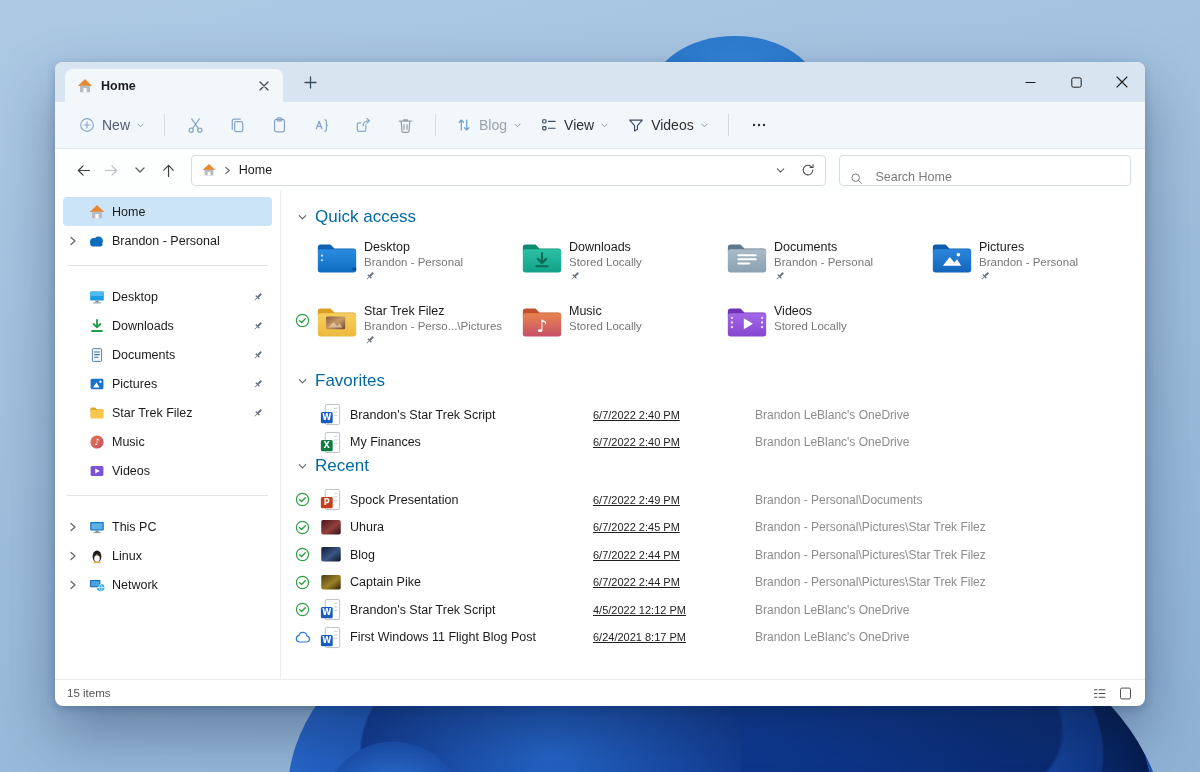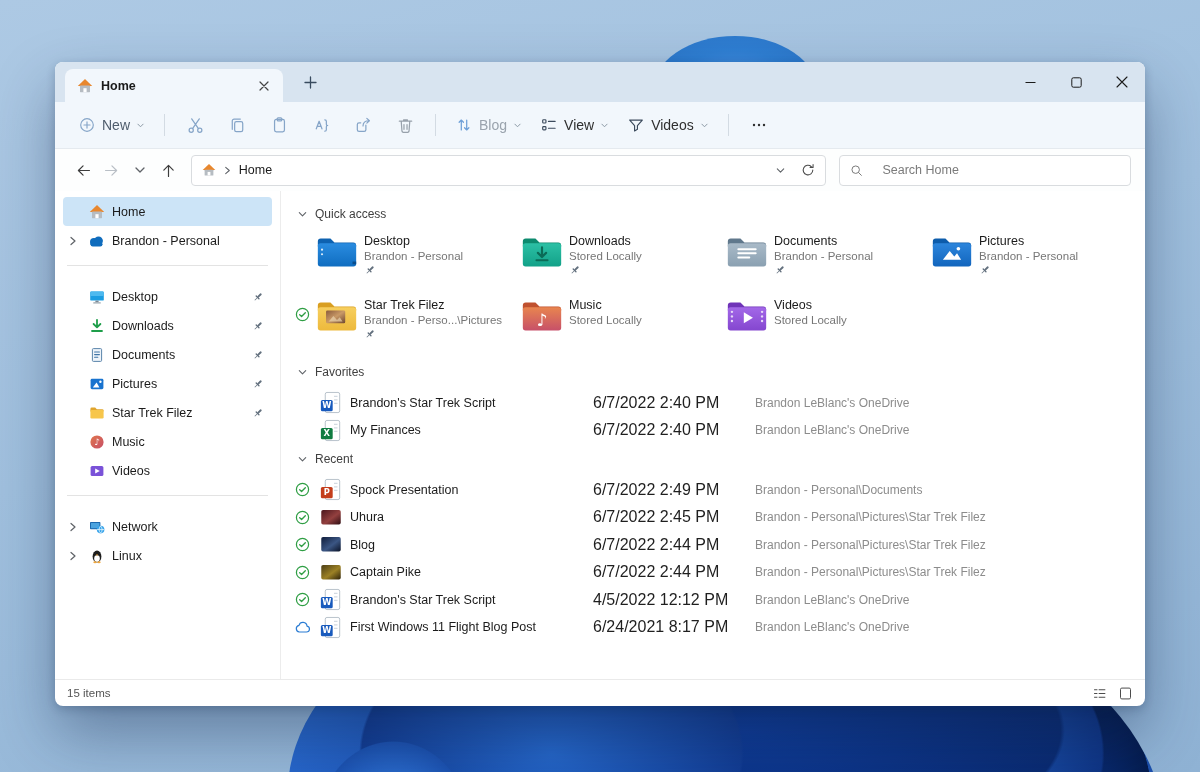--- a/index.html
+++ b/index.html
@@ -51,51 +51,51 @@
   .cmd-icon-btn{width:40px;height:34px;display:flex;align-items:center;justify-content:center;border-radius:4px;}
   .cmd-divider{width:1px;height:22px;background:#d3dbe3;margin:0 10px;}
   
   .addressrow{height:42px;background:#fdfefe;display:flex;align-items:center;padding:0 14px;flex:none;}
   .nav-btn{width:29px;height:29px;display:flex;align-items:center;justify-content:center;border-radius:4px;}
   .addressbar{height:31px;width:648px;margin-left:8px;border:1px solid #d9dcdf;border-radius:4px;background:#fff;
               display:flex;align-items:center;padding:0 6px 0 10px;gap:7px;box-sizing:border-box;}
   .addr-label{font-size:12.5px;color:#1b1b1b;}
   .addr-spacer{flex:1;}
   .searchbox{height:31px;width:297px;margin-left:13px;border:1px solid #d9dcdf;border-radius:4px;background:#fff;
-             display:flex;align-items:center;padding:0 10px;gap:17px;box-sizing:border-box;}
+             display:flex;align-items:flex-end;padding:0 10px;gap:10px;box-sizing:border-box;}
   .searchbox input{border:none;outline:none;font-size:12.5px;color:#333;width:100%;background:transparent;
                    font-family:"Liberation Sans",sans-serif;}
   .searchbox input::placeholder{color:#7b7b7b;}
   
   .content{flex:1;display:flex;min-height:0;}
   .sidebar{width:225px;flex:none;padding:6px 8px 0 8px;box-sizing:border-box;}
   .sb-item{height:29px;display:flex;align-items:center;gap:7px;padding:0 8px 0 2px;border-radius:4px;
            font-size:12.5px;color:#1b1b1b;}
   .sb-item.selected{background:#cce4f7;}
   .sb-chevron{width:16px;display:flex;justify-content:center;align-items:center;flex:none;}
   .sb-icon{width:17px;height:17px;display:flex;align-items:center;justify-content:center;flex:none;}
   .sb-label{white-space:nowrap;}
   .sb-pin{margin-left:auto;display:flex;align-items:center;}
   .sb-divider{height:1px;background:#e3e3e3;margin:10px 4px 16px 4px;}
   .main{flex:1;border-left:1px solid #ececec;padding:10px 0 0 14px;overflow:hidden;}
   .section-header{display:flex;align-items:center;gap:7px;margin:6px 0 10px 2px;}
-  .section-title{font-size:12px;color:#404040;}
+  .section-title{font-size:17px;color:#0369a1;}
   .qa-grid{display:grid;grid-template-columns:repeat(4,205px);row-gap:6px;margin-bottom:12px;}
   .qa-tile{display:flex;height:58px;}
   .qa-sync{width:21px;flex:none;padding-top:12px;}
   .qa-icon{width:48px;flex:none;padding-top:3px;}
   .qa-text{display:flex;flex-direction:column;padding-top:3px;min-width:0;}
   .qa-name{font-size:12.5px;color:#1b1b1b;margin-bottom:2px;white-space:nowrap;}
   .qa-sub{font-size:11.5px;color:#767676;margin-bottom:2px;white-space:nowrap;}
   .qa-pin{height:13px;}
   .file-list{display:flex;flex-direction:column;}
   .file-row{display:grid;grid-template-columns:25px 30px 243px 162px 1fr;align-items:center;height:27.5px;}
   .fr-status,.fr-icon{display:flex;align-items:center;}
   .fr-name{font-size:12.5px;color:#1b1b1b;white-space:nowrap;overflow:hidden;}
-  .fr-date{font-size:16px;color:#1f1f1f;}
+  .fr-date{font-size:11px;color:#1f1f1f;text-decoration:underline;}
   .fr-location{font-size:12px;color:#8c8c8c;white-space:nowrap;overflow:hidden;}
   .statusbar{height:26px;flex:none;border-top:1px solid #eaeaea;display:flex;align-items:center;
              padding:0 10px 0 12px;font-size:11.5px;color:#545454;}
   .sb-right{margin-left:auto;display:flex;gap:6px;align-items:center;}
   .sb-right span{display:flex;align-items:center;justify-content:center;width:20px;height:20px;}
   svg{display:block;}
 </style>
 </head>
 <body>
 
@@ -479,44 +479,60 @@
       <div class="sb-divider"></div>
       <div id="sb-bottom">
           <div class="sb-item">
             <span class="sb-chevron">
               <svg width="10" height="10" viewBox="0 0 10 10">
                 <path d="M3 1.5 L7 5 L3 8.5" stroke="#5f6368" stroke-width="1.2" fill="none" stroke-linecap="round" stroke-linejoin="round"></path>
               </svg>
             </span>
             <span class="sb-icon">
               <svg width="16" height="16" viewBox="0 0 16 16">
-                <rect x="1" y="3" width="10.4" height="7.2" rx="0.8" fill="#1c68ae"></rect>
-                <rect x="2" y="4" width="8.4" height="5.2" fill="#4aa3df"></rect>
-                <circle cx="11.6" cy="10.6" r="3.8" fill="#35a3ea"></circle>
-                <path d="M8 10.6 h7.2 M11.6 7 a5.5 5.5 0 0 1 0 7.2 M11.6 7 a5.5 5.5 0 0 0 0 7.2" stroke="#fff" stroke-width="0.7" fill="none"></path>
-              </svg>
-            </span>
-            <span class="sb-label">Network</span>
+                <rect x="1.2" y="3" width="13.6" height="8.6" rx="1" fill="#1273c4"></rect>
+                <rect x="2.4" y="4.2" width="11.2" height="6.2" fill="#5cb2e8"></rect>
+                <rect x="6.4" y="11.6" width="3.2" height="1.4" fill="#7a8793"></rect>
+                <rect x="4.4" y="13" width="7.2" height="1.2" rx="0.5" fill="#9aa5ad"></rect>
+              </svg>
+            </span>
+            <span class="sb-label">This PC</span>
           </div>
           <div class="sb-item">
             <span class="sb-chevron">
               <svg width="10" height="10" viewBox="0 0 10 10">
                 <path d="M3 1.5 L7 5 L3 8.5" stroke="#5f6368" stroke-width="1.2" fill="none" stroke-linecap="round" stroke-linejoin="round"></path>
               </svg>
             </span>
             <span class="sb-icon">
               <svg width="16" height="16" viewBox="0 0 16 16">
                 <ellipse cx="8" cy="8.6" rx="4.4" ry="6" fill="#1d1d1d"></ellipse>
                 <ellipse cx="8" cy="10.6" rx="2.8" ry="3.3" fill="#fff"></ellipse>
                 <polygon points="6.9,6.6 9.1,6.6 8,8" fill="#f2a83c"></polygon>
                 <ellipse cx="6" cy="14.2" rx="1.7" ry="1" fill="#f2a83c"></ellipse>
                 <ellipse cx="10" cy="14.2" rx="1.7" ry="1" fill="#f2a83c"></ellipse>
               </svg>
             </span>
             <span class="sb-label">Linux</span>
+          </div>
+          <div class="sb-item">
+            <span class="sb-chevron">
+              <svg width="10" height="10" viewBox="0 0 10 10">
+                <path d="M3 1.5 L7 5 L3 8.5" stroke="#5f6368" stroke-width="1.2" fill="none" stroke-linecap="round" stroke-linejoin="round"></path>
+              </svg>
+            </span>
+            <span class="sb-icon">
+              <svg width="16" height="16" viewBox="0 0 16 16">
+                <rect x="1" y="3" width="10.4" height="7.2" rx="0.8" fill="#1c68ae"></rect>
+                <rect x="2" y="4" width="8.4" height="5.2" fill="#4aa3df"></rect>
+                <circle cx="11.6" cy="10.6" r="3.8" fill="#35a3ea"></circle>
+                <path d="M8 10.6 h7.2 M11.6 7 a5.5 5.5 0 0 1 0 7.2 M11.6 7 a5.5 5.5 0 0 0 0 7.2" stroke="#fff" stroke-width="0.7" fill="none"></path>
+              </svg>
+            </span>
+            <span class="sb-label">Network</span>
           </div>
         </div>
     </div>
 
     <div class="main">
       <div class="section-header">
         <svg width="11" height="11" viewBox="0 0 12 12">
             <path d="M2.5 4 L6 7.5 L9.5 4" stroke="#5f6368" stroke-width="1.2" fill="none" stroke-linecap="round" stroke-linejoin="round"></path>
           </svg>
         <span class="section-title">Quick access</span>
@@ -762,21 +778,21 @@
     <rect x="1" y="10" width="13.5" height="13" rx="1.8" fill="#107c41"></rect>
     <text x="7.8" y="19.8" text-anchor="middle" font-size="9.5" font-weight="bold" fill="#fff" font-family="DejaVu Sans">X</text>
               </svg>
             </div>
             <div class="fr-name">My Finances</div>
             <div class="fr-date">6/7/2022 2:40 PM</div>
             <div class="fr-location">Brandon LeBlanc's OneDrive</div>
           </div>
         </div>
 
-      <div class="section-header" style="margin-top:8px;">
+      <div class="section-header" style="margin-top:0;">
         <svg width="11" height="11" viewBox="0 0 12 12">
             <path d="M2.5 4 L6 7.5 L9.5 4" stroke="#5f6368" stroke-width="1.2" fill="none" stroke-linecap="round" stroke-linejoin="round"></path>
           </svg>
         <span class="section-title">Recent</span>
       </div>
       <div class="file-list" id="recent-list">
           <div class="file-row">
             <div class="fr-status">
               <svg width="15" height="15" viewBox="0 0 16 16">
                 <circle cx="8" cy="8" r="6.5" fill="#fff" stroke="#2f9e44" stroke-width="1.3"></circle>

